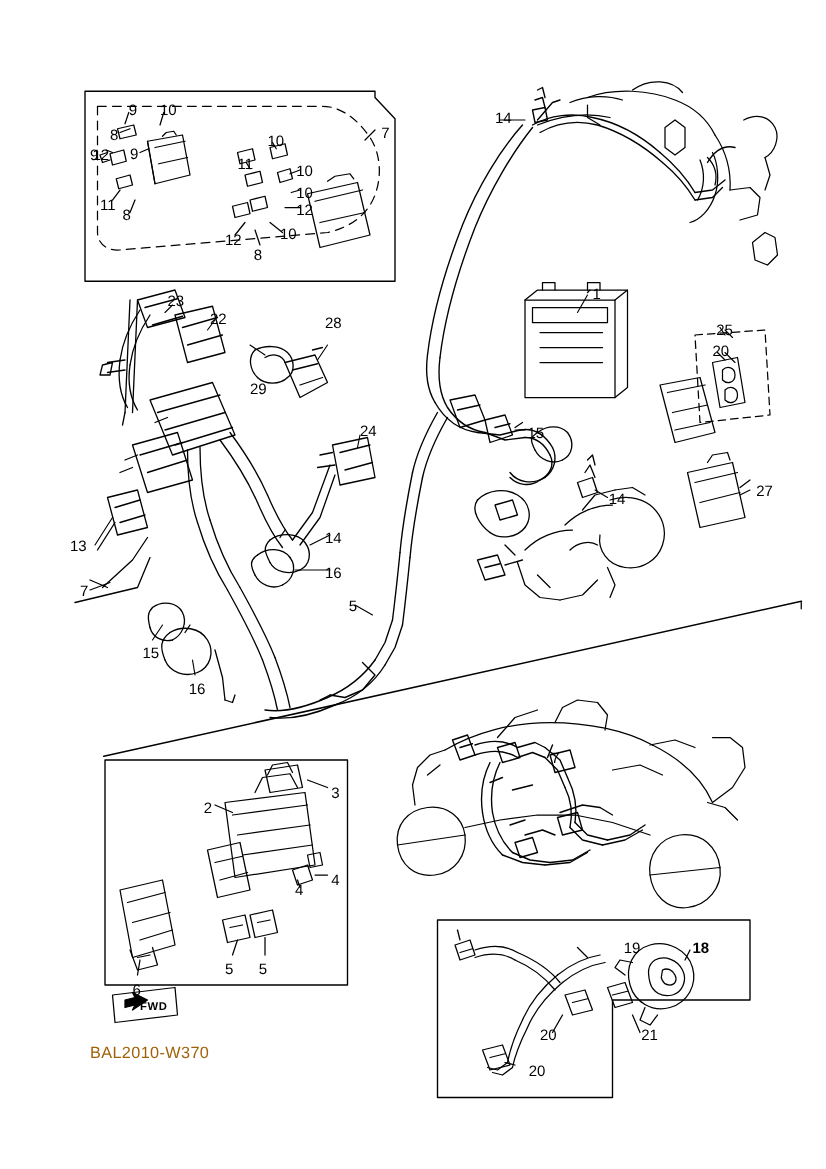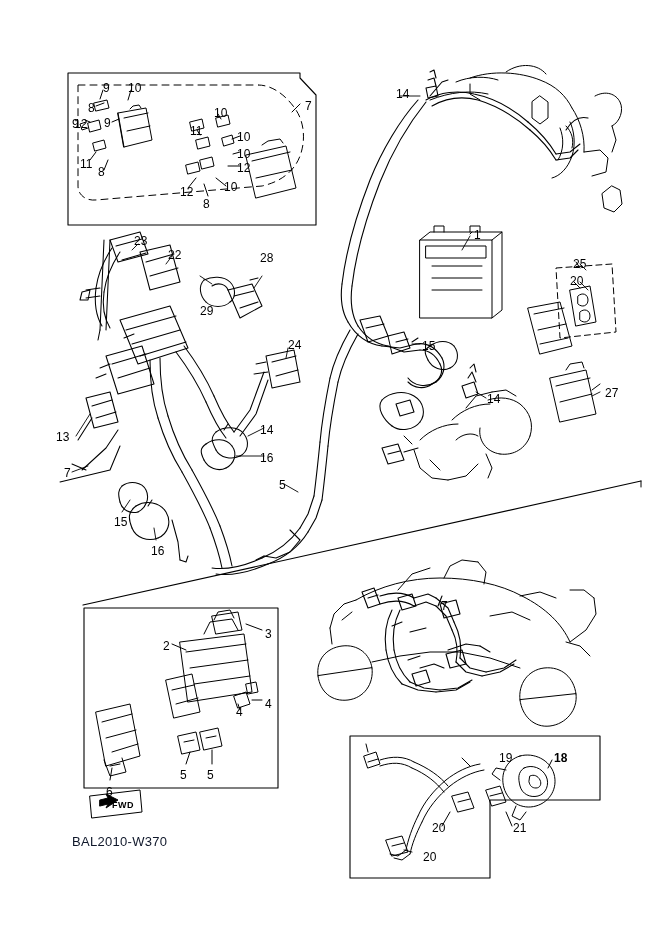--- a/index.html
+++ b/index.html
@@ -31,21 +31,21 @@
     color: #000000;
     line-height: 12px;
     white-space: nowrap;
     user-select: none;
   }
   .partcode {
     position: absolute;
     font-family: "Liberation Sans", sans-serif;
     font-size: 13px;
     letter-spacing: 0.3px;
-    color: #0f172a;
+    color: #a16207;
     white-space: nowrap;
   }
   .fwd-label {
     position: absolute;
     font-family: "Liberation Sans", sans-serif;
     font-size: 9px;
     font-weight: bold;
     color: #000000;
     letter-spacing: 0.5px;
   }

